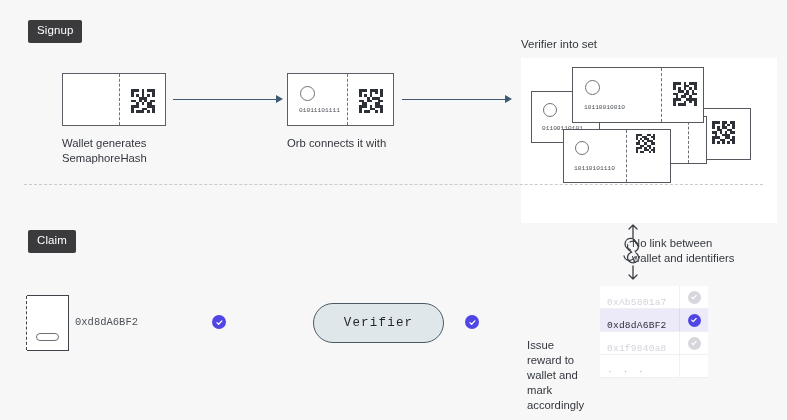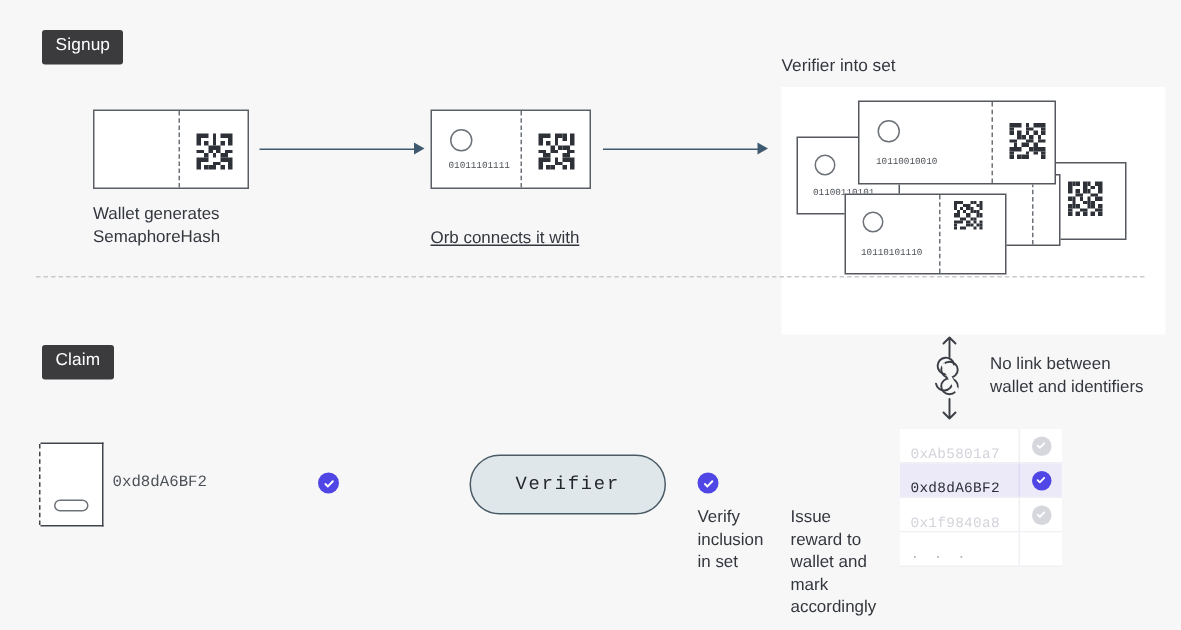--- a/index.html
+++ b/index.html
@@ -201,21 +201,21 @@
     font-family: "Liberation Mono", "DejaVu Sans Mono", monospace;
     font-size: 10.5px;
     color: #4c5157;
     white-space: nowrap;
   }
 
   
   #nolink-group { position: absolute; left: 620px; top: 224px; }
   #nolink-text {
     position: absolute;
-    left: 660px;
+    left: 632px;
     top: 236px;
     font-size: 11.3px;
     line-height: 15px;
     color: #33373d;
     white-space: nowrap;
   }
 
   
   #address-list {
     position: absolute;
@@ -446,21 +446,21 @@
         <i></i>
         <i class="on"></i>
         <i class="on"></i>
         <i></i>
         <i></i>
         <i class="on"></i>
         <i></i>
         <i class="on"></i>
       </div>
   </div>
-  <div class="caption" style="left:287px; top:152px; width:160px;text-decoration:underline;">
+  <div class="caption" style="left:287px; top:136px; width:160px;">
     <div>Orb connects it with</div>
   </div>
 
   <div class="arrow" style="left:402px; top:94px; width:110px;">
     <div class="shaft"></div>
       <div class="head"></div>
   </div>
 
   <div id="set-caption">Verifier into set</div>
   <div id="set-panel">
@@ -756,25 +756,20 @@
       <path d="M2.6 6.2 L4.8 8.4 L9.2 3.8" fill="none" stroke="#ffffff" stroke-width="1.7" stroke-linecap="round" stroke-linejoin="round"></path>
     </svg>
   </div>
 
   <div id="verifier">Verifier</div>
 
   <div class="check-badge" style="left:465px; top:315px;">
     <svg width="9" height="9" viewBox="0 0 12 12" aria-hidden="true">
       <path d="M2.6 6.2 L4.8 8.4 L9.2 3.8" fill="none" stroke="#ffffff" stroke-width="1.7" stroke-linecap="round" stroke-linejoin="round"></path>
     </svg>
-  </div>
-  <div class="caption" style="left:465px; top:338px; width:56px;">
-    <div>Verify</div>
-    <div>inclusion</div>
-    <div>in set</div>
   </div>
 
   <div class="caption" style="left:527px; top:338px; width:64px;">
     <div>Issue</div>
     <div>reward to</div>
     <div>wallet and</div>
     <div>mark</div>
     <div>accordingly</div>
   </div>
 

